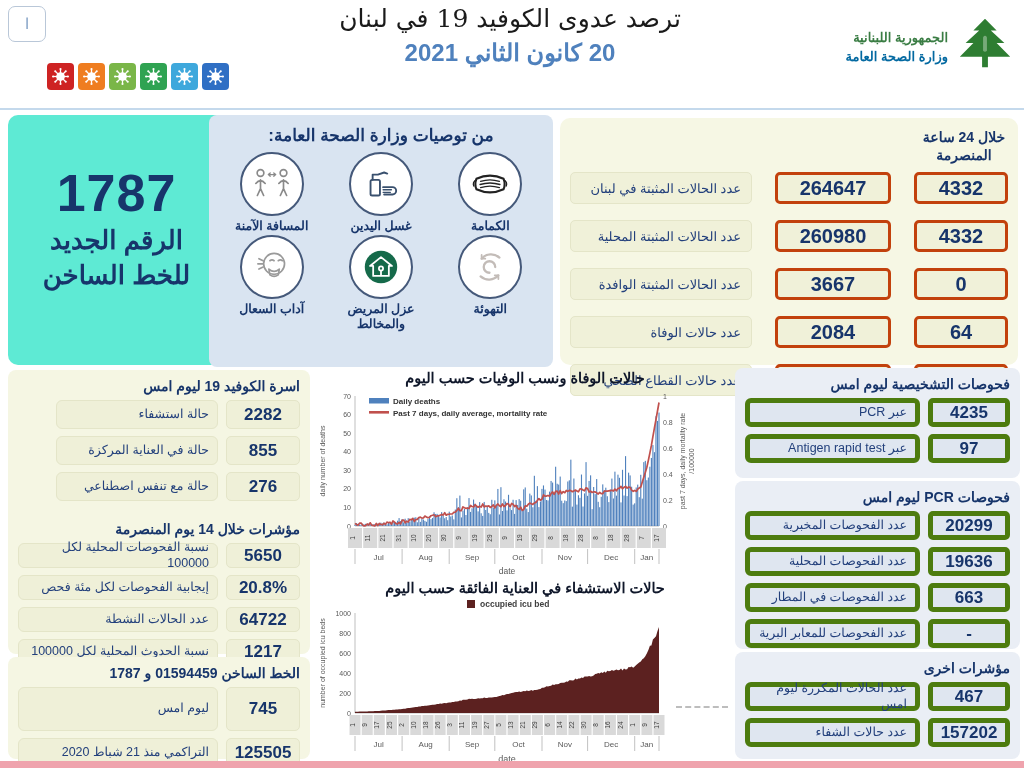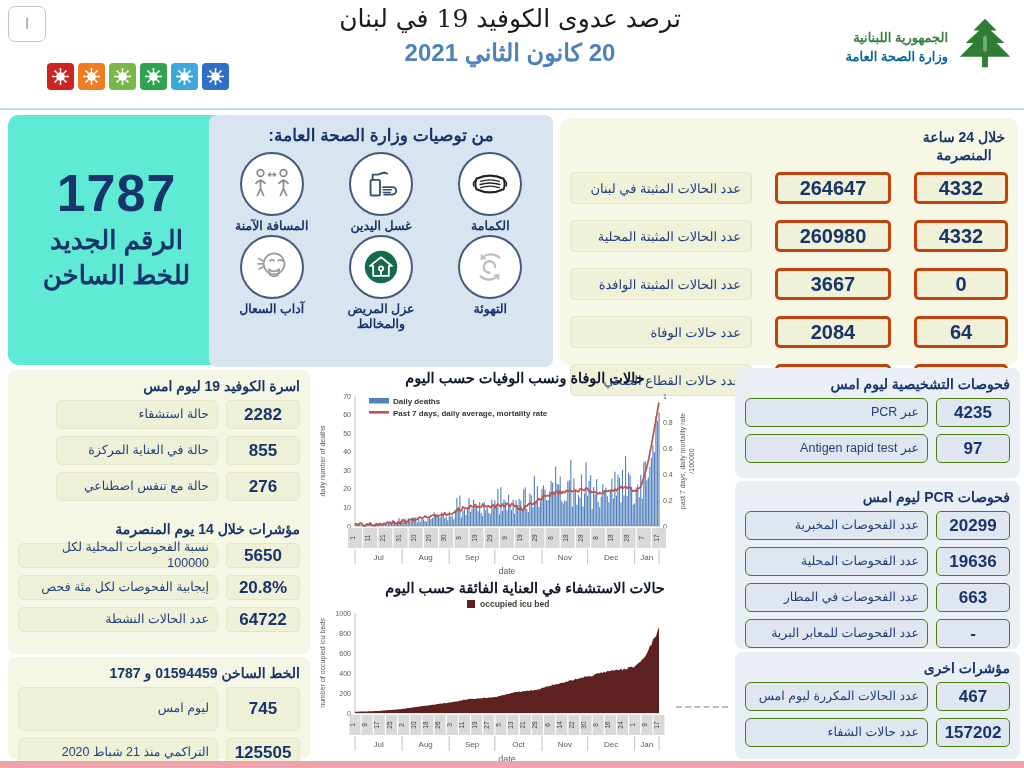--- a/index.html
+++ b/index.html
@@ -48,21 +48,21 @@
 
   
   .stat-section{position:absolute;border-radius:8px;padding:8px 10px 0 10px;box-sizing:border-box;}
   .stat-section.cream{background:#f5f6e3;}
   .stat-section.blue{background:#eaeef5;}
   .sec-title{direction:rtl;color:#17356b;font-weight:bold;font-size:14px;margin-bottom:6px;}
   .sec-row{display:flex;gap:8px;margin-bottom:7px;align-items:stretch;}
   .sec-label{flex:1;border-radius:6px;color:#23407c;font-size:12.5px;direction:rtl;display:flex;align-items:center;padding:2px 8px;line-height:1.25;}
   .sec-value{width:72px;border-radius:5px;color:#17356b;font-weight:bold;font-size:17px;display:flex;align-items:center;justify-content:center;}
   .stat-section.cream .sec-label,.stat-section.cream .sec-value{background:#eff0d8;border:1px solid #e4e5c8;}
-  .stat-section.blue .sec-label,.stat-section.blue .sec-value{background:#dfe6f0;border:1px solid #4d7c0f;}
+  .stat-section.blue .sec-label,.stat-section.blue .sec-value{background:#dfe6f0;border:5px solid #4d7c0f;}
 
   
   .chart-title{position:absolute;direction:rtl;text-align:center;color:#0f172a;font-weight:bold;font-size:14.5px;}
   .chart-svg{position:absolute;}
 
   #dashed-artifact{position:absolute;left:676px;top:706px;width:52px;height:0;border-top:2px dashed #bdbdbd;}
   #bottom-strip{position:absolute;left:0;top:761px;width:1024px;height:7px;background:#efa3ad;}
 </style>
 </head>
 <body>
@@ -379,20 +379,24 @@
         <div class="sec-label">نسبة الفحوصات  المحلية لكل 100000</div>
         <div class="sec-value">5650</div>
       </div>
       <div class="sec-row" style="height: 25px;">
         <div class="sec-label">إيجابية الفحوصات لكل مئة فحص</div>
         <div class="sec-value">20.8%</div>
       </div>
       <div class="sec-row" style="height: 25px;">
         <div class="sec-label">عدد الحالات النشطة</div>
         <div class="sec-value">64722</div>
+      </div>
+      <div class="sec-row" style="height: 25px;">
+        <div class="sec-label">نسبة الحدوث المحلية لكل 100000</div>
+        <div class="sec-value">1217</div>
       </div>
     </div>
   <div class="stat-section cream" id="sec-hotline-calls" style="left:8px;top:657px;width:302px;height:102px;">
       <div class="sec-title">الخط الساخن 01594459 و 1787</div>
       <div class="sec-row" style="height: 44px;">
         <div class="sec-label">ليوم امس</div>
         <div class="sec-value">745</div>
       </div>
       <div class="sec-row" style="height: 29px;">
         <div class="sec-label">التراكمي منذ 21 شباط 2020</div>

